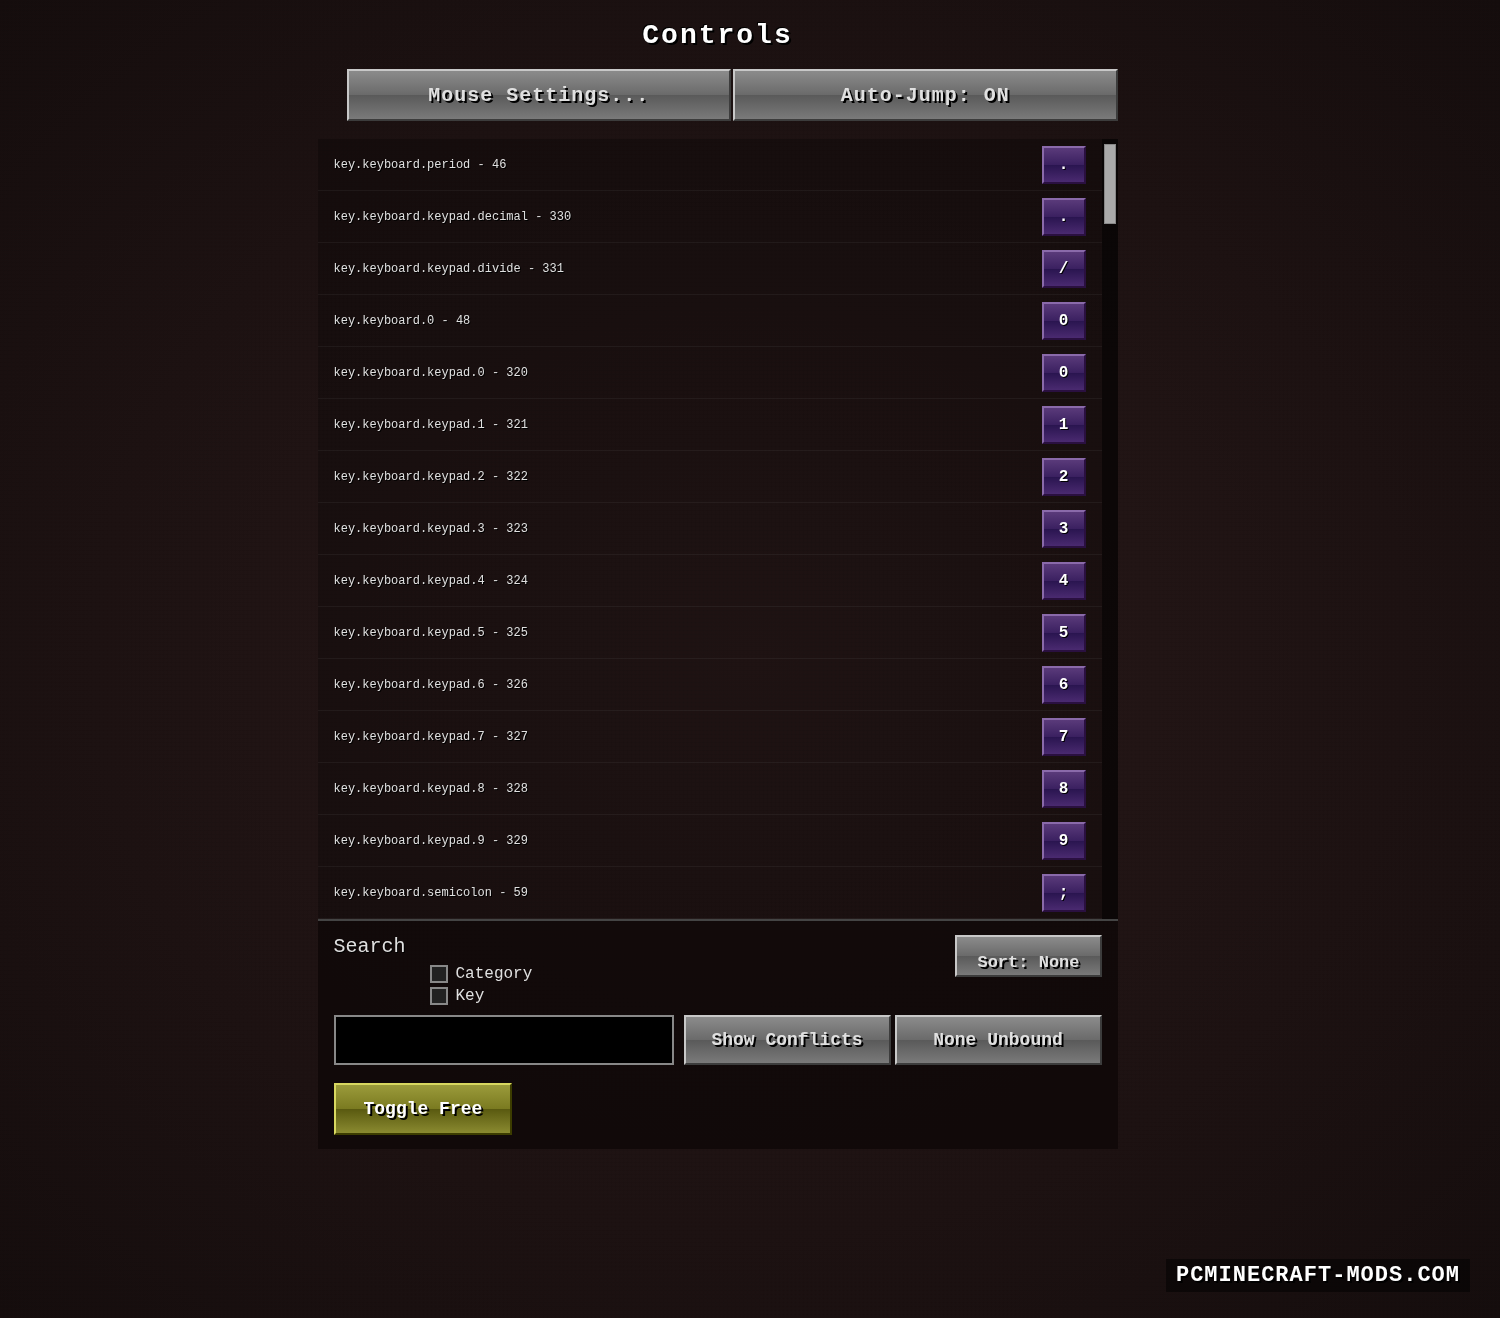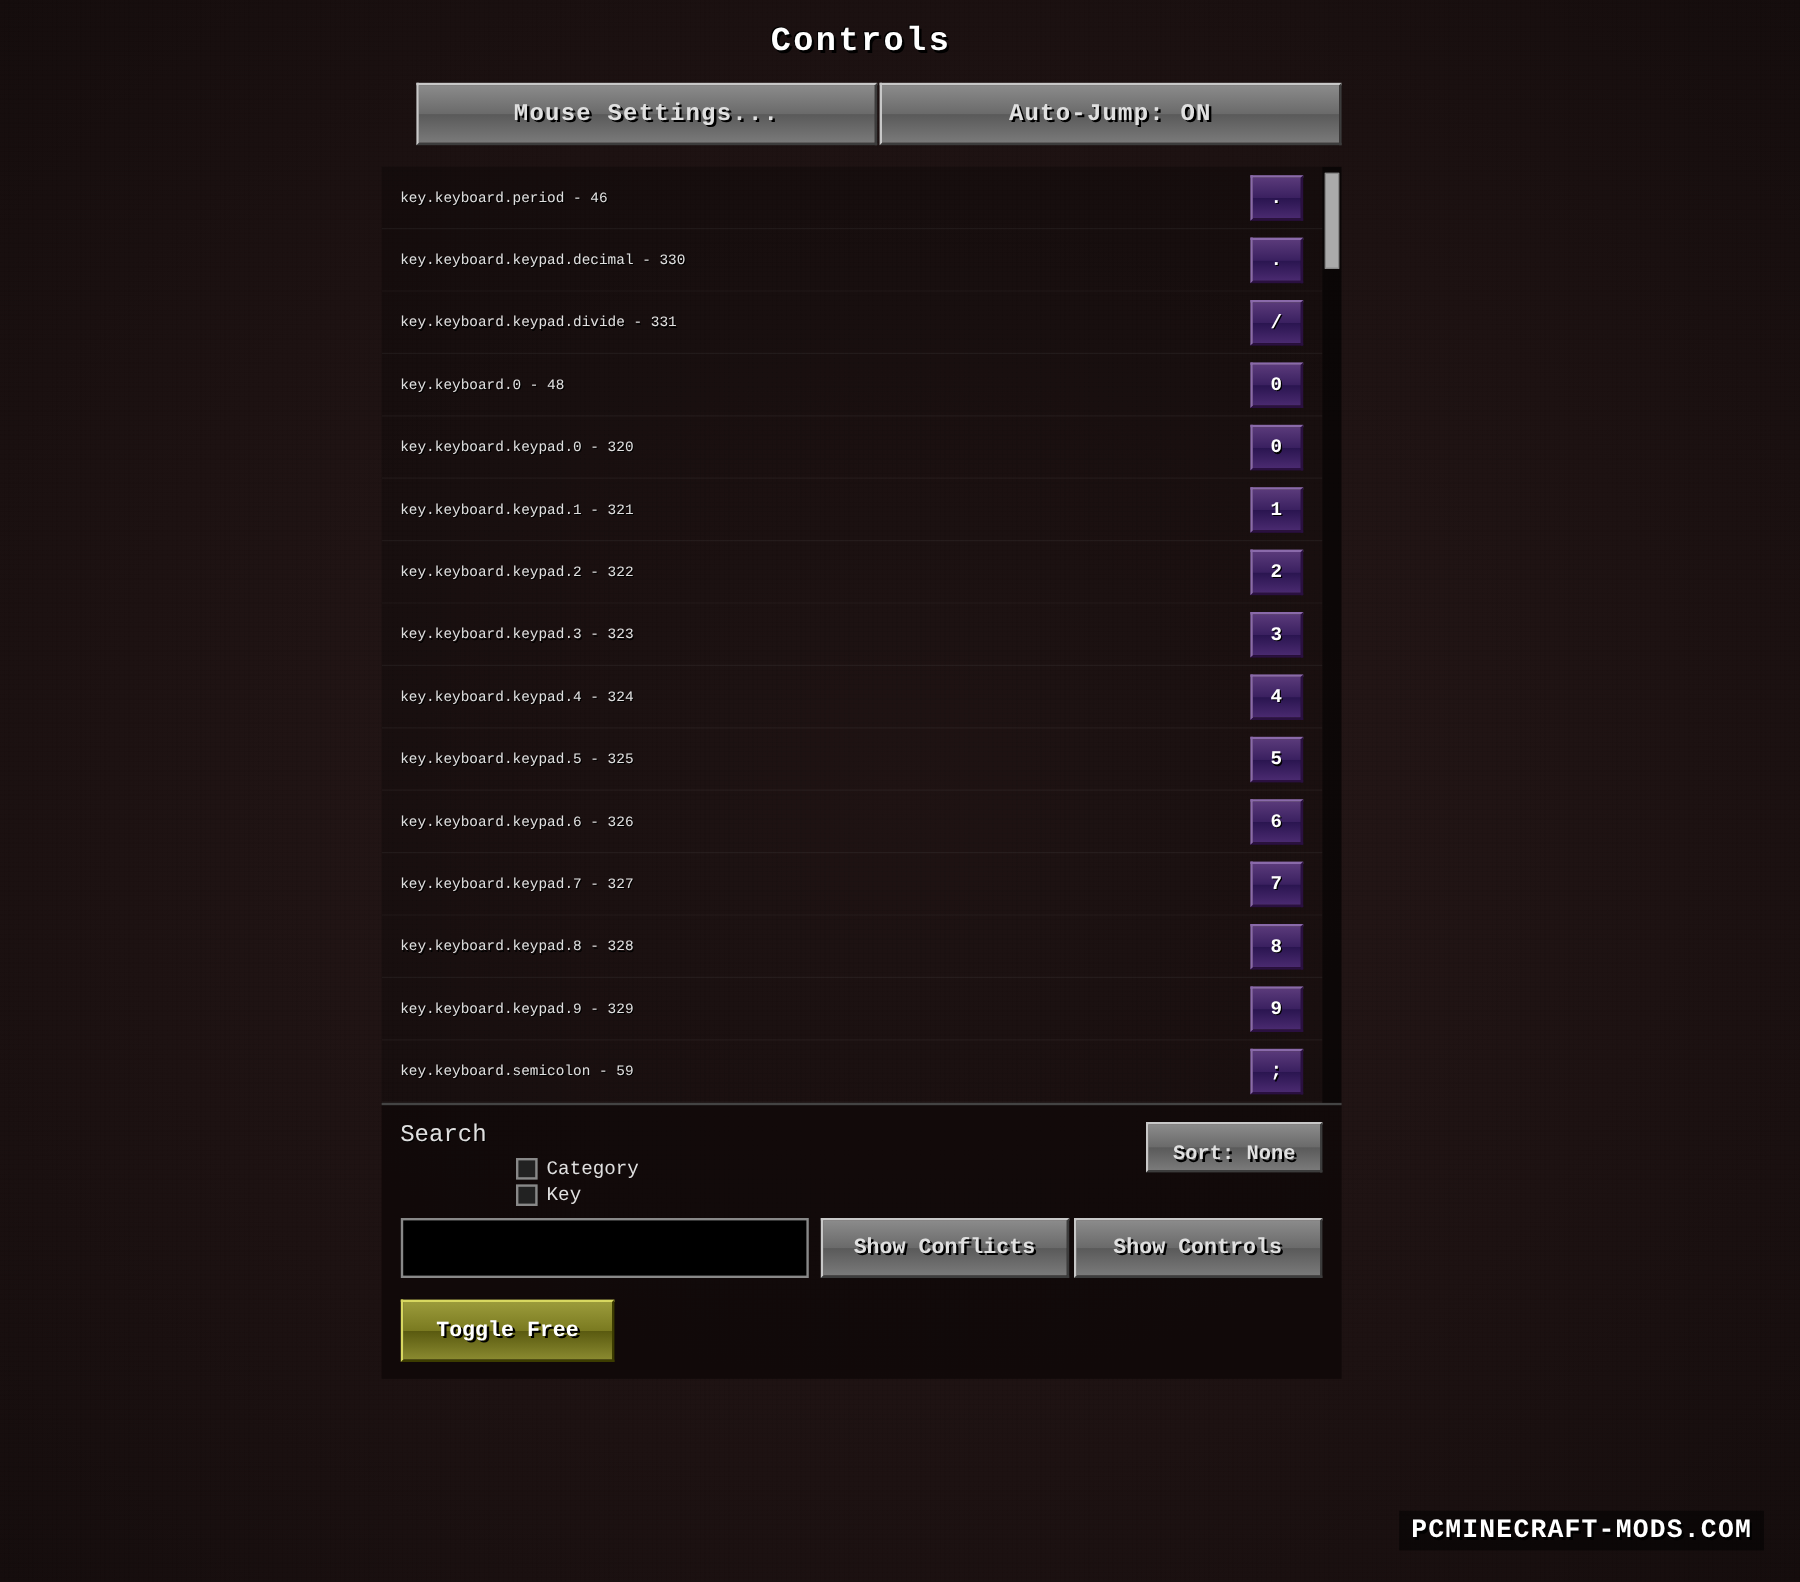--- a/index.html
+++ b/index.html
@@ -391,21 +391,21 @@
           <span>Key</span>
         </div>
       </div>
       <button class="sort-button" style="margin-left:auto;">Sort: None</button>
     </div>
 
     <div class="search-input-row">
       <input class="search-input" type="text" placeholder="" style="">
       <div class="conflict-buttons">
         <button class="conflict-btn">Show Conflicts</button>
-        <button class="conflict-btn">Show Controls</button>
+        <button class="conflict-btn">None Unbound</button>
       </div>
     </div>
 
     <div class="bottom-action-row">
       <button class="toggle-btn">Toggle Free</button>
     </div>
 
   </div>
 
 </div>

